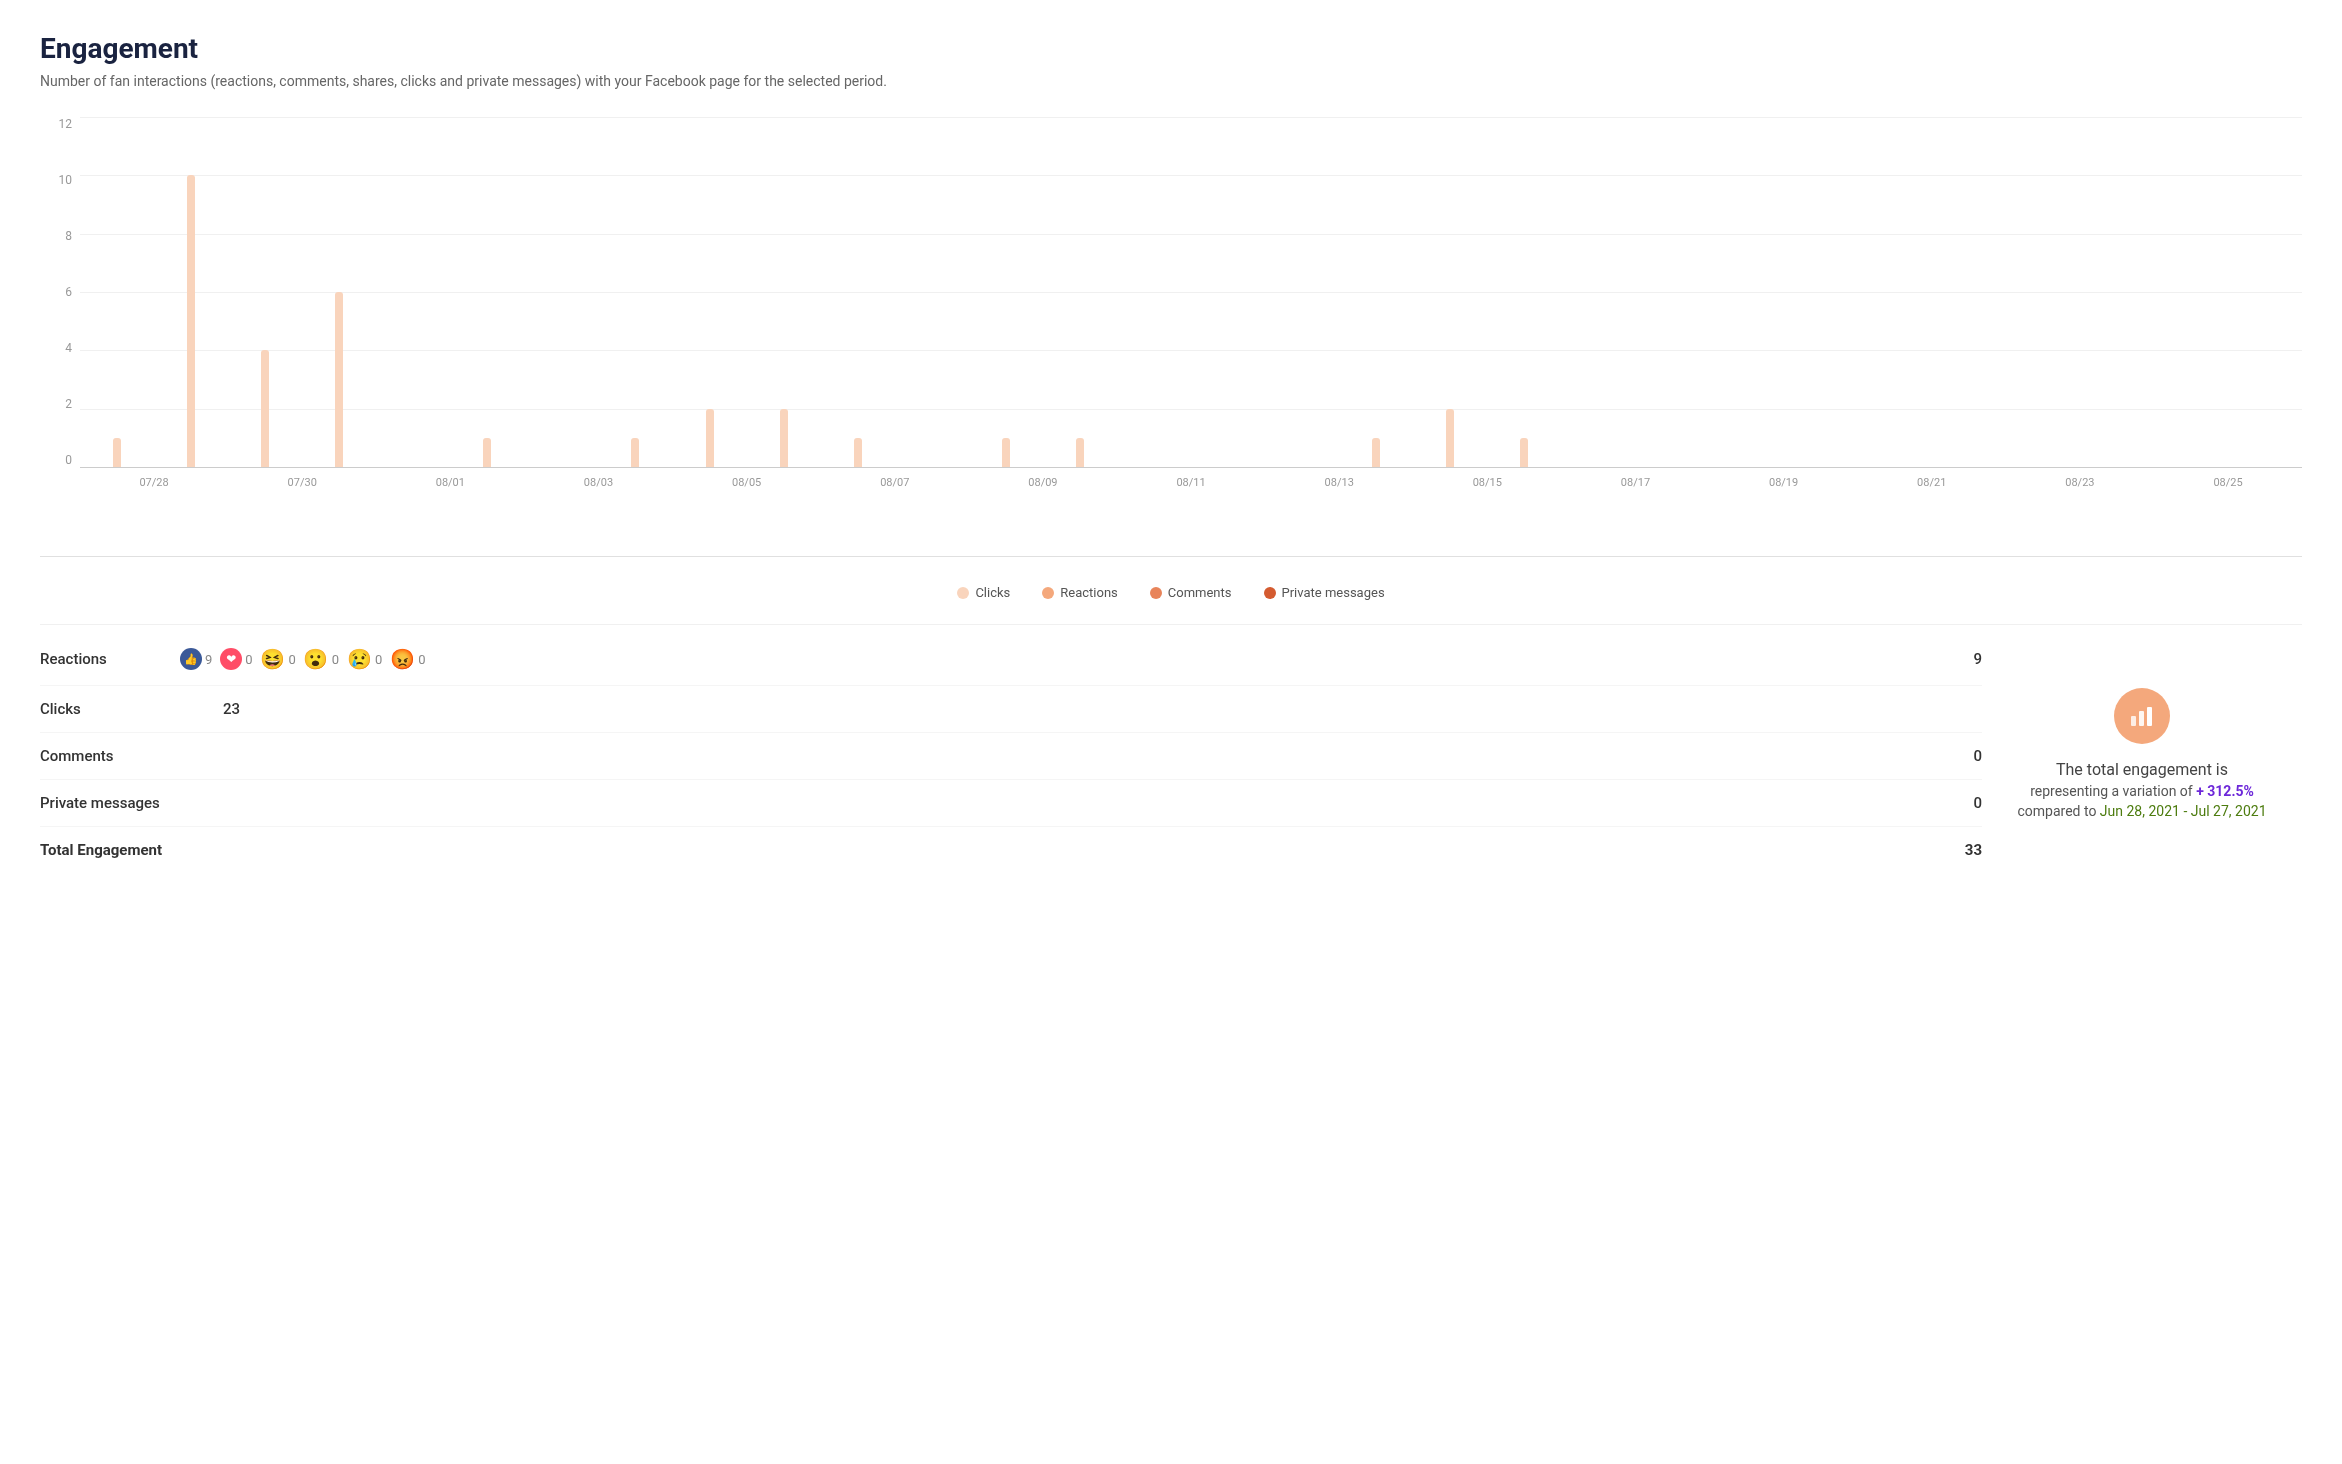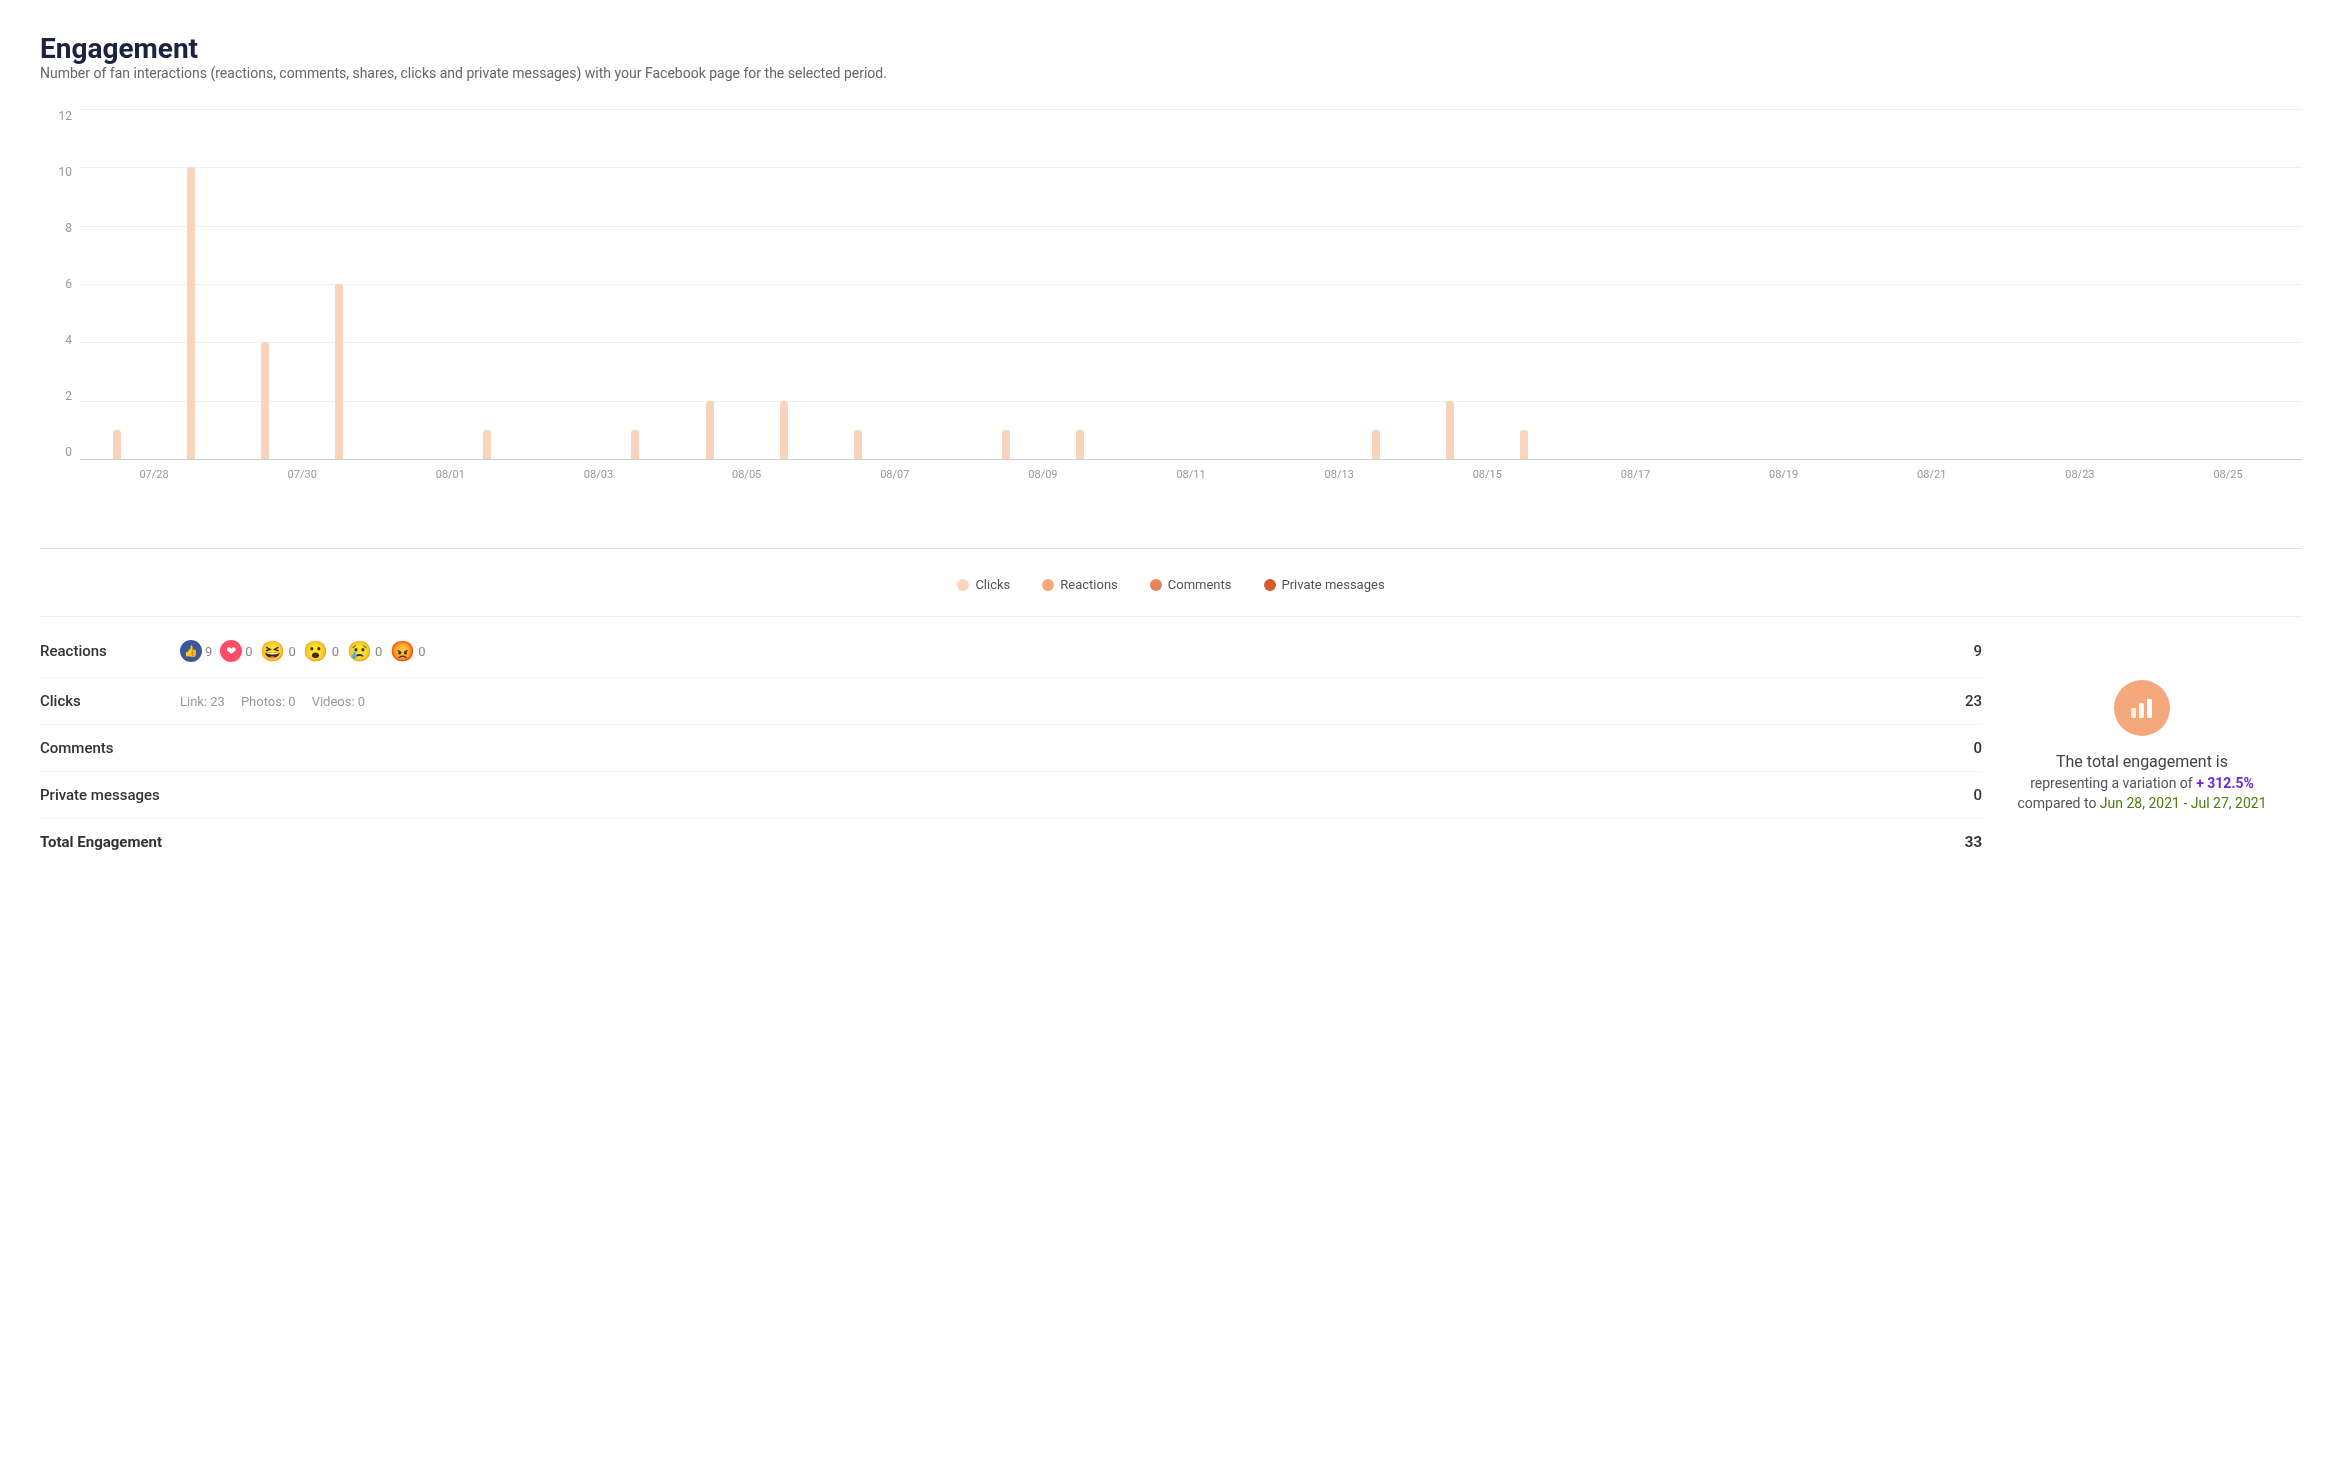--- a/index.html
+++ b/index.html
@@ -7,20 +7,21 @@
       font-family: -apple-system, BlinkMacSystemFont, 'Segoe UI', Roboto, sans-serif;
       background: #fff;
       color: #333;
       padding: 32px 40px;
     }
 
     .page-title {
       font-size: 28px;
       font-weight: 700;
       color: #1a2340;
+      margin-bottom: 8px;
     }
 
     .page-subtitle {
       font-size: 14px;
       color: #666;
       margin-bottom: 28px;
     }
 
     .chart-container {
       position: relative;
@@ -443,25 +444,20 @@
         <span class="reaction-item">
           <span style="font-size:20px;">😡</span>
           <span>0</span>
         </span>
       </div>
       <div class="data-value">9</div>
     </div>
 
     <div class="data-row">
       <div class="data-label">Clicks</div>
-      <div class="data-details">
-        <span>Link: 23</span>
-        <span>Photos: 0</span>
-        <span>Videos: 0</span>
-      </div>
       <div class="data-value">23</div>
     </div>
 
     <div class="data-row">
       <div class="data-label">Comments</div>
       <div class="data-details"></div>
       <div class="data-value">0</div>
     </div>
 
     <div class="data-row">

